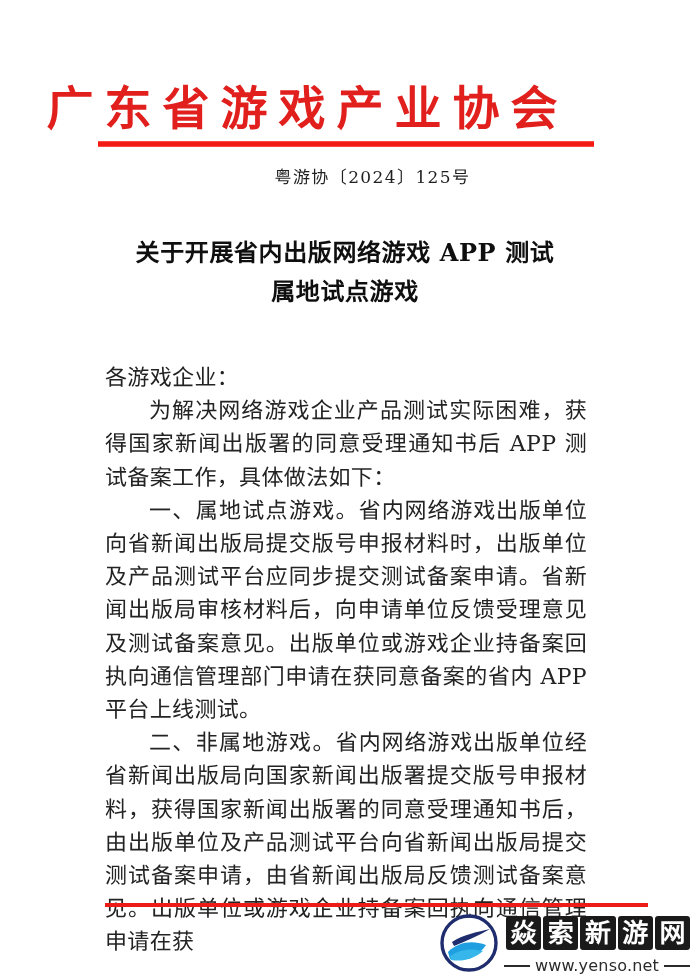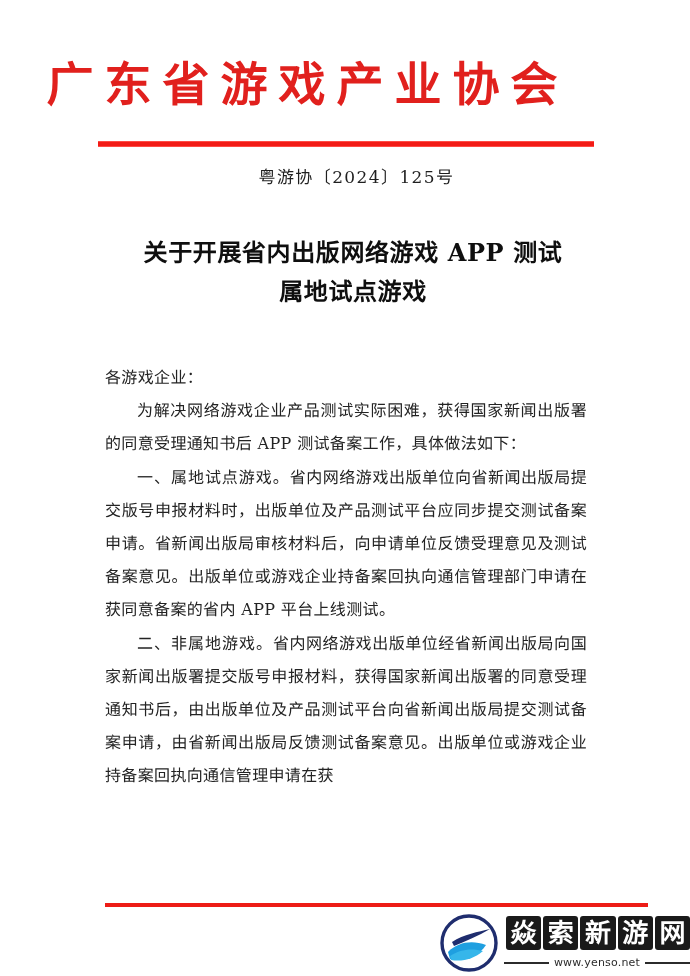--- a/index.html
+++ b/index.html
@@ -19,21 +19,21 @@
 
   .page {
     position: absolute;
     inset: 0;
     background: #ffffff;
   }
 
   
   .letterhead {
     position: absolute;
-    top: 56px;
+    top: 80px;
     left: 0;
     width: 604px;
     text-align: center;
   }
   .letterhead-title {
     font-family: "DejaVu Serif", "Liberation Serif", serif;
     font-size: 47px;
     line-height: 58px;
     font-weight: 700;
     color: #e1201d;
@@ -51,57 +51,57 @@
     background: #f21b16;
     border-top: 1px solid #ff4b45;
     border-bottom: 1px solid #ff4b45;
     box-sizing: border-box;
   }
 
   
   .doc-number {
     position: absolute;
     top: 163px;
-    left: 0;
+    left: 16px;
     width: 577px;
     text-align: center;
     padding-right: 16px;
     box-sizing: border-box;
     font-size: 17px;
     line-height: 28px;
     letter-spacing: 1.4px;
     color: #1f1f1f;
     text-indent: 152px;
   }
 
   
   .doc-title {
     position: absolute;
     top: 233px;
-    left: 103px;
+    left: 95px;
     width: 500px;
     text-align: center;
     font-size: 24px;
     line-height: 39px;
     font-weight: 700;
     letter-spacing: 0.6px;
     color: #0f0f0f;
   }
   .doc-title .tline {
     display: block;
     white-space: nowrap;
   }
 
   
   .body-text {
     position: absolute;
     top: 361px;
     left: 105px;
     width: 482px;
-    font-size: 16px;
+    font-size: 22px;
     line-height: 33.2px;
     letter-spacing: 0.35px;
     color: #232323;
     text-align: justify;
     text-justify: inter-ideograph;
   }
   .body-text p {
     margin: 0;
   }
   .p-indent {
@@ -170,21 +170,21 @@
     gap: 5px;
   }
   .wm-urlrow .bar {
     flex: 1 1 auto;
     height: 2px;
     background: #2b2b2b;
   }
   .wm-url {
     flex: 0 0 auto;
     font-family: "DejaVu Sans", "Liberation Sans", sans-serif;
-    font-size: 11px;
+    font-size: 16px;
     letter-spacing: 0.2px;
     color: #2b2b2b;
     white-space: nowrap;
   }
 </style>
 </head>
 <body>
 
 <div class="page">
 

